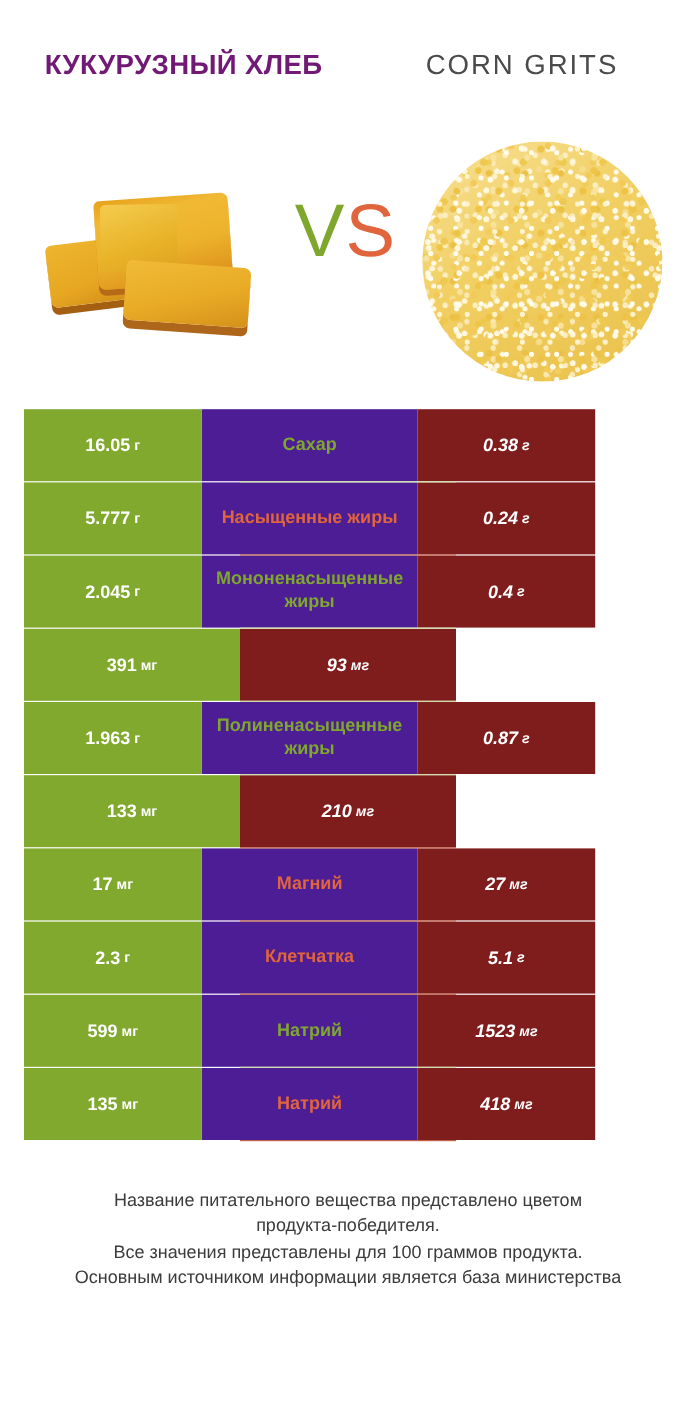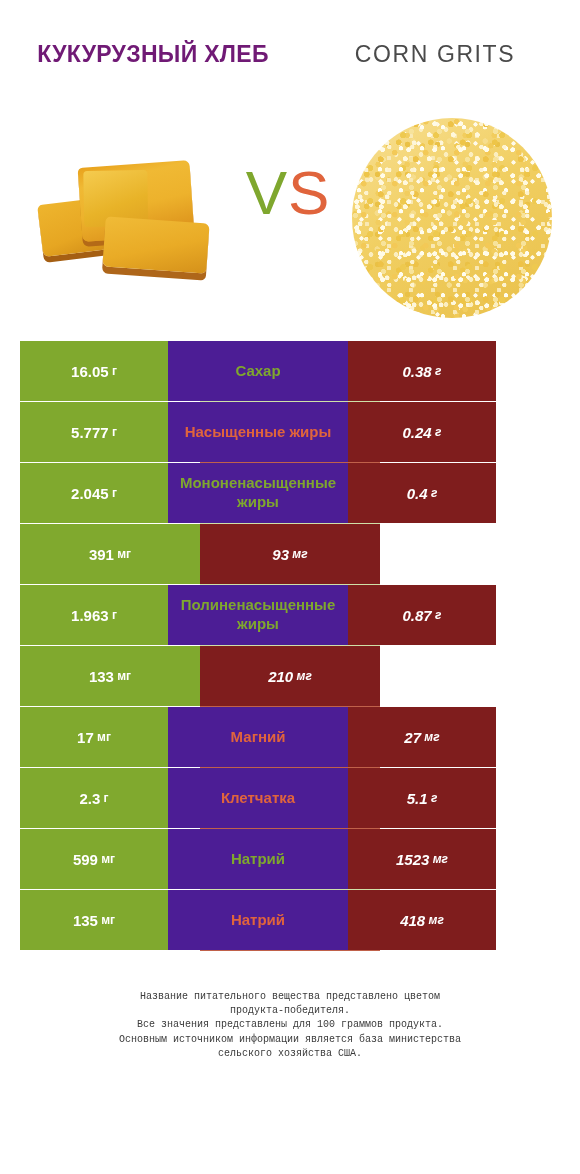--- a/index.html
+++ b/index.html
@@ -219,23 +219,22 @@
   .cell-unit { font-size: 12px; font-weight: 700; }
 
   
   .footer {
     position: absolute;
     left: 20px;
     top: 990px;
     width: 540px;
     text-align: center;
     color: #3b3b3b;
-    font-size: 10px;
+    font-size: 15px;
     line-height: 1.42;
-    font-family: Liberation Mono, monospace;
   }
   .footer div { white-space: nowrap; }
 </style>
 </head>
 <body>
 
 <div class="titles">
   <div class="title-col">
     <div class="title-left">Кукурузный хлеб</div>
   </div>
@@ -394,14 +393,13 @@
       </div>
       <div class="sep"></div>
     </div>
   </div>
 
 <div class="footer">
     <div>Название питательного вещества представлено цветом</div>
     <div>продукта-победителя.</div>
     <div>Все значения представлены для 100 граммов продукта.</div>
     <div>Основным источником информации является база министерства</div>
-    <div>сельского хозяйства США.</div>
   </div>
 
 </body></html>

